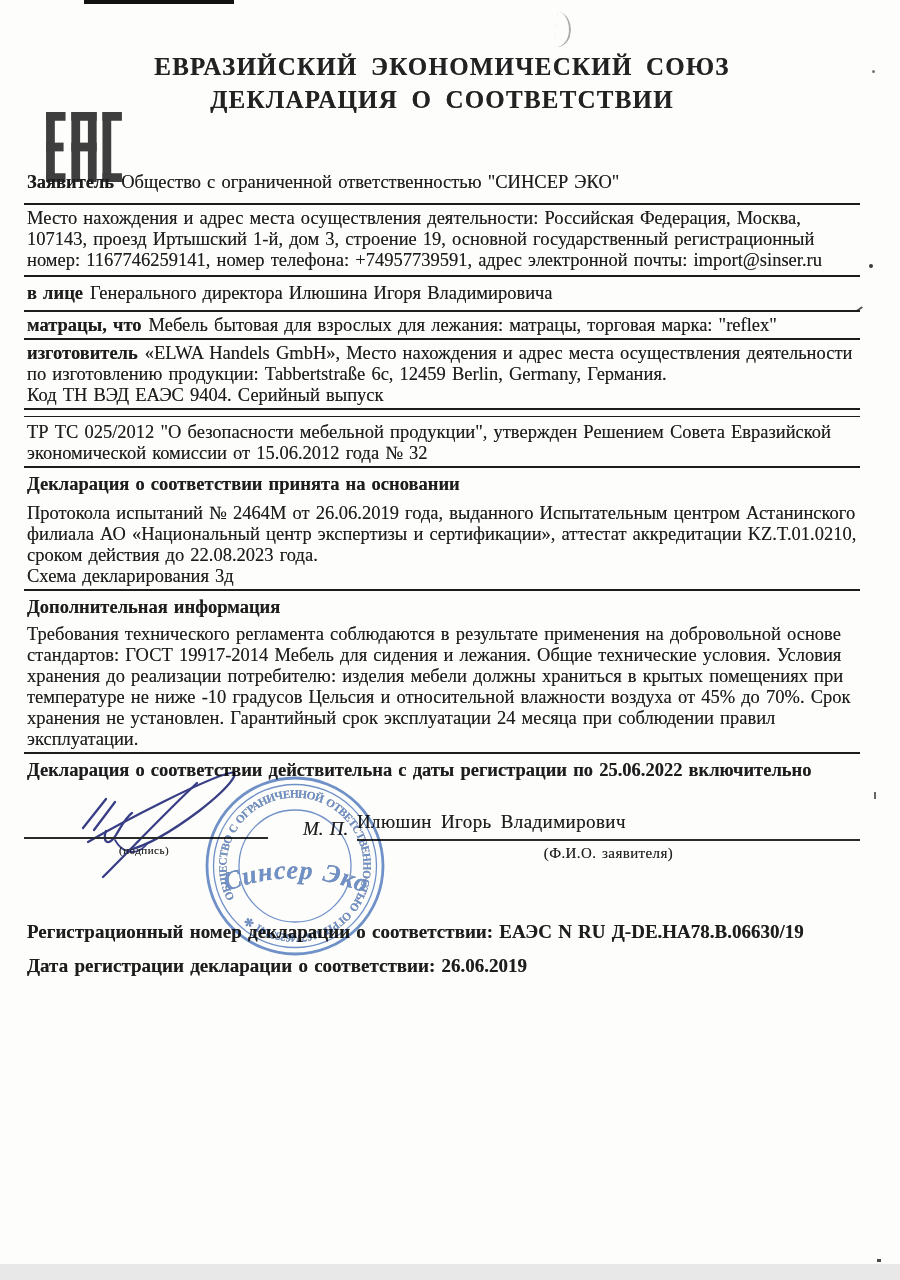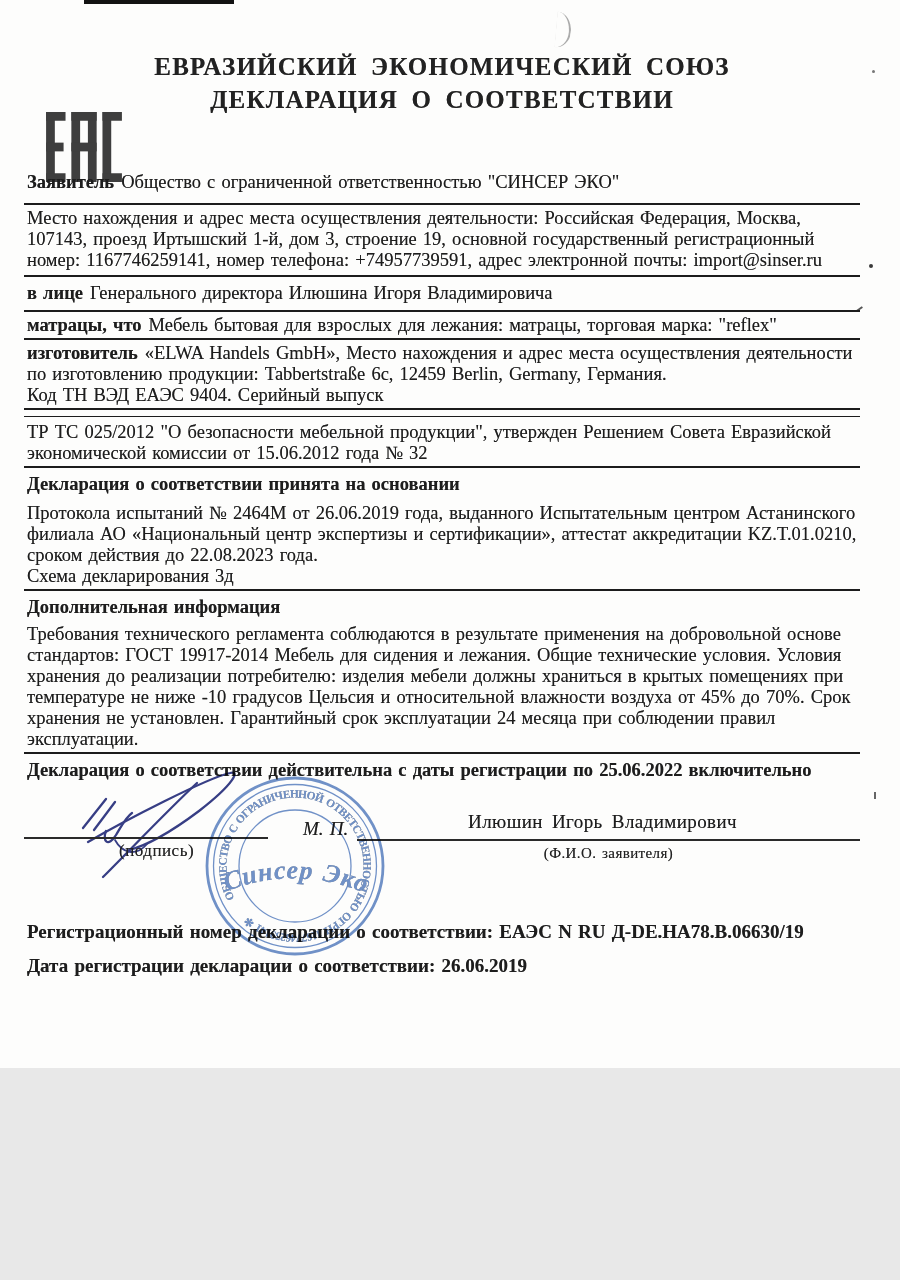--- a/index.html
+++ b/index.html
@@ -1,19 +1,19 @@
 <!DOCTYPE html>
 <html><head>
 <meta charset="utf-8">
 <style>
   * { box-sizing: border-box; }
   html, body { margin: 0; padding: 0; background: #e8e8e8; }
   .page {
     position: relative;
-    width: 900px; height: 1068px;
+    width: 900px; height: 1264px;
     margin: 0 auto;
     background: #fdfdfc;
     font-family: "Liberation Serif", "DejaVu Serif", serif;
     color: #1d1d1d;
     overflow: hidden;
     text-shadow: 0 0 0.4px rgba(30,30,30,0.55);
   }
 
   
   .doc-title {
@@ -53,30 +53,30 @@
   .mt1  { margin-top: 6px; }
 
   
   .sig-area { position: relative; height: 132px; margin-top: 6px; }
   .sig-line-left {
     position: absolute; left: -3px; top: 50px; width: 244px;
     border-top: 2px solid #2a2a2a;
   }
   .sig-caption {
     position: absolute; left: 92px; top: 53px;
-    font-size: 17px; letter-spacing: .5px; color: #222;
+    font-size: 11px; letter-spacing: .5px; color: #222;
   }
   .mp-label { position: absolute; left: 276px; top: 31px; font-size: 19px; font-style: italic; }
   .fio-line {
     position: absolute; left: 330px; right: 0; top: 52px;
     border-top: 2px solid #2a2a2a;
   }
   .fio-name {
     position: absolute; left: 330px; right: 12px; top: 24px;
-    text-align: center; font-size: 19px; letter-spacing: .4px; word-spacing: 4px;
+    font-size: 19px; letter-spacing: .4px; word-spacing: 4px;
   }
   .fio-caption {
     position: absolute; left: 330px; right: 0; top: 56px;
     text-align: center; font-size: 15px; letter-spacing: .4px; color: #222;
   }
   .signature-svg {
     position: absolute; left: 22px; top: -26px;
     mix-blend-mode: multiply; opacity: .95;
   }
   .stamp-svg {

